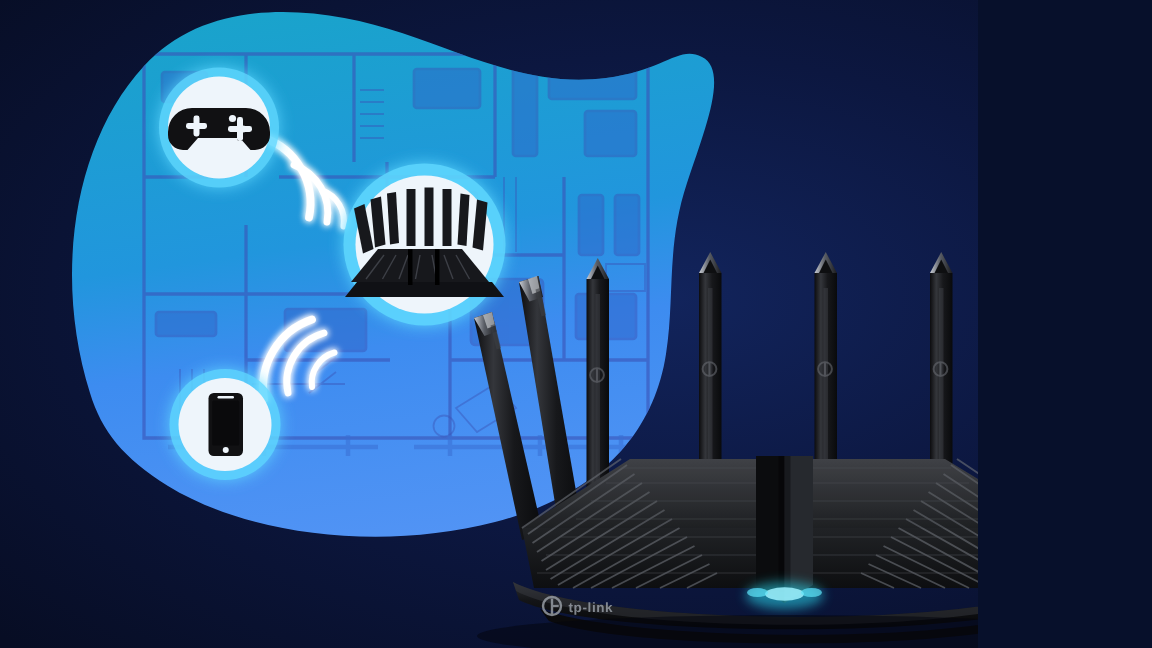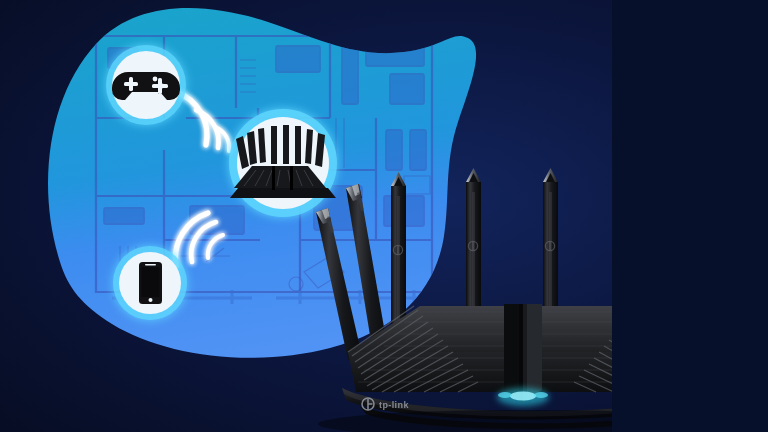--- a/index.html
+++ b/index.html
@@ -1,19 +1,19 @@
 <!DOCTYPE html>
 <html><head>
 <meta charset="utf-8">
 <style>
   html,body{margin:0;padding:0;background:#07102b;}
   body{width:768px;height:432px;overflow:hidden;
        font-family:"Liberation Sans",sans-serif;}
   #scene{position:relative;width:612px;height:432px;overflow:hidden;
-         background:#0a1330;}
+         background:#0a1330;padding-left:40px;}
   .layer{position:absolute;top:0;left:0;width:768px;height:432px;}
   svg{display:block;}
 </style>
 </head>
 <body>
 
 <div id="scene">
 
   <svg class="layer" viewBox="0 0 768 432" width="768" height="432">
     <defs>

